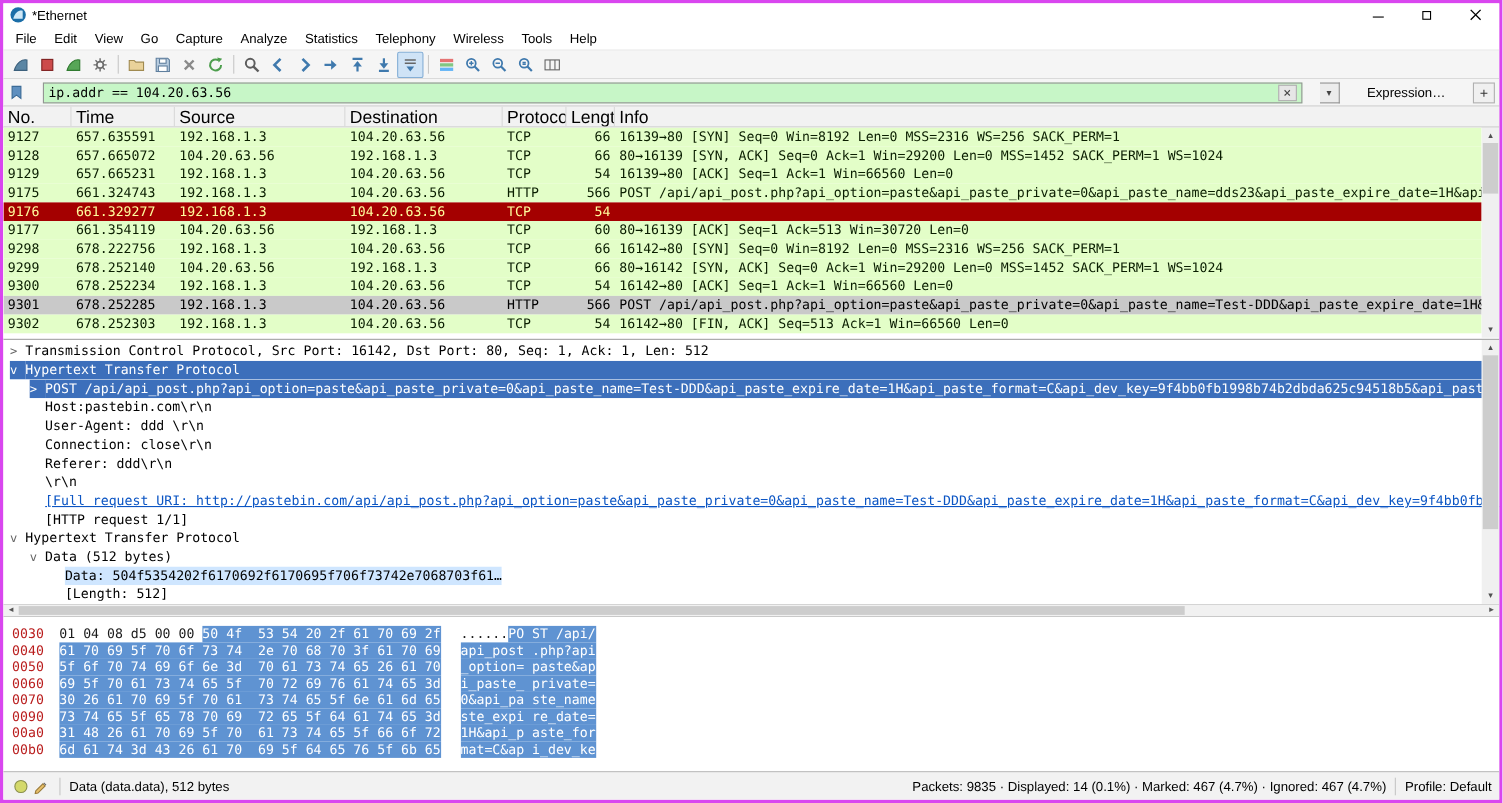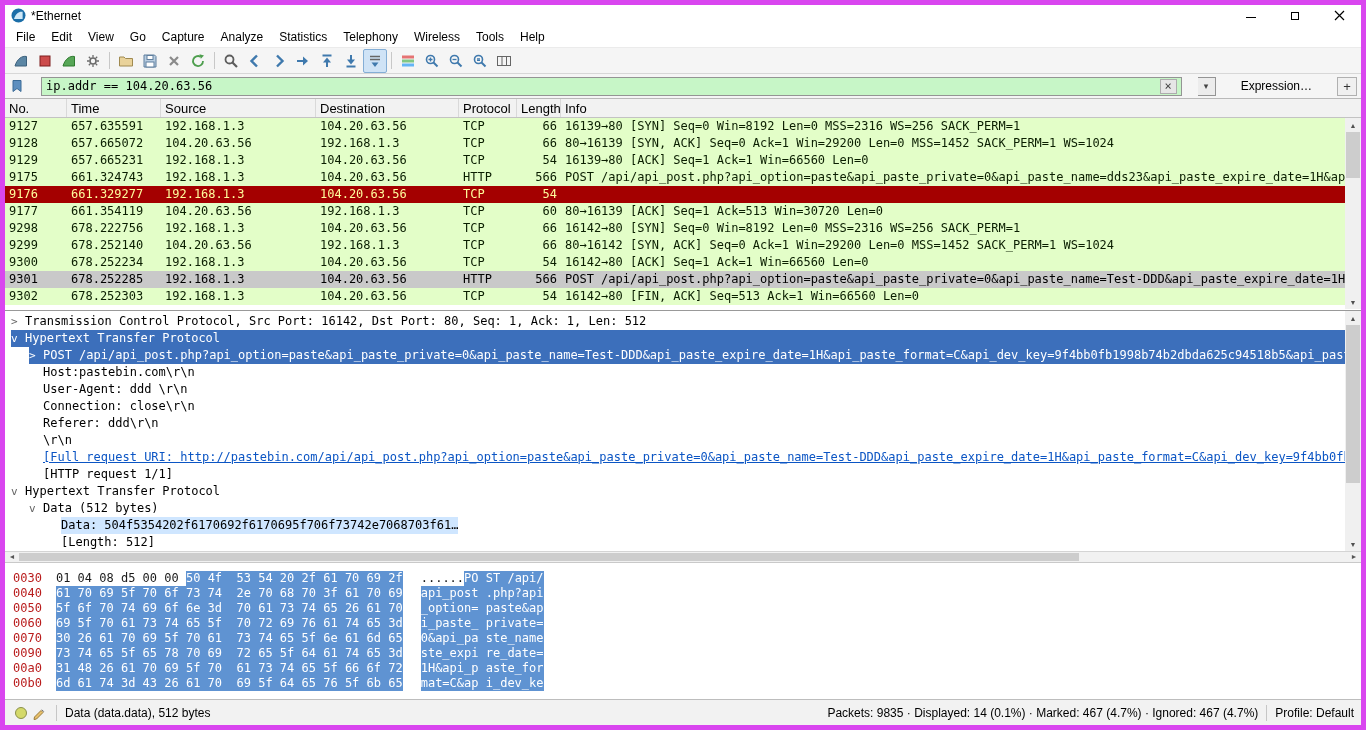--- a/index.html
+++ b/index.html
@@ -1,18 +1,18 @@
 <!DOCTYPE html>
 <html><head>
 <meta charset="utf-8">
 <style>
 *{margin:0;padding:0;box-sizing:border-box}
 html,body{width:1366px;height:730px;overflow:hidden}
 body{font-family:"Liberation Sans",sans-serif;font-size:12px;background:#fff;color:#000}
-.window{width:1366px;height:730px;border:5px solid #d946ef;display:flex;flex-direction:column;background:#fff;overflow:hidden}
+.window{width:1366px;height:730px;border:3px solid #d946ef;display:flex;flex-direction:column;background:#fff;overflow:hidden}
 
 
 .titlebar{flex:0 0 21px;display:flex;align-items:center;background:#fff;padding-left:5px}
 .app-icon{width:16px;height:16px;margin-right:5px;display:flex;align-items:center;justify-content:center}
 .title-text{font-size:12px}
 .win-controls{margin-left:auto;display:flex;height:21px}
 .wbtn{width:44px;height:21px;display:flex;align-items:center;justify-content:center}
 .min-glyph{width:10px;height:1px;background:#000;margin-top:4px}
 .max-glyph{width:8px;height:8px;border:1px solid #000;background:#fff;position:relative}
 .max-glyph::before{content:"";position:absolute;left:2px;top:-4px;width:8px;height:8px;border:1px solid #000;z-index:-1}
@@ -32,21 +32,21 @@
 .fbtn{height:20px;display:flex;align-items:center;justify-content:center;flex:none}
 .filter-input{flex:1;height:19px;background:#c7f6c7;border:1px solid #949494;display:flex;align-items:center;padding:0 4px;font-family:"DejaVu Sans Mono",monospace;font-size:12px}
 .filter-clear{margin-left:auto;width:17px;height:15px;background:#e6e6e6;border:1px solid #adadad;display:flex;align-items:center;justify-content:center;font-size:12px;color:#444;line-height:1}
 .filter-drop{width:18px;height:19px;border:1px solid #949494;border-left:none;background:#ececec;display:flex;align-items:center;justify-content:center;font-size:9px;color:#444}
 .expression-btn{padding:0 9px;color:#000}
 .filter-plus{width:20px;height:19px;border:1px solid #b0b0b0;background:#f0f0f0;display:flex;align-items:center;justify-content:center;color:#333;font-size:13px}
 
 
 .packetlist{flex:0 0 212px;position:relative;background:#fff;border-bottom:1px solid #999}
 .pl-header{height:19px;display:flex;background:#f2f2f2;border-bottom:1px solid #c3c3c3;padding-right:16px}
-.pl-hcell{font-size:13px;padding:2px 4px;border-right:1px solid #d9d9d9;white-space:nowrap;overflow:hidden;flex:none}
+.pl-hcell{font-size:16px;padding:2px 4px;border-right:1px solid #d9d9d9;white-space:nowrap;overflow:hidden;flex:none}
 .pl-header .c-len{text-align:center}
 .pl-body{position:absolute;top:19px;left:0;right:16px;bottom:1px;overflow:hidden;background:#fff}
 .prow{height:17px;display:flex}
 .pc{font-family:"DejaVu Sans Mono",monospace;font-size:12px;line-height:17px;white-space:pre;overflow:hidden;padding:0 4px;flex:none}
 .c-no{width:62px}.c-time{width:94px}.c-src{width:155px}.c-dst{width:143px}.c-proto{width:58px}.c-len{width:44px;text-align:right}.c-info{flex:1 1 auto;width:auto}
 .row-green{background:#e3fec8;color:#0a1e00}
 .row-red{background:#a40000;color:#fffc9c}
 .row-sel{background:#c9c9c9;color:#000}
 
 

